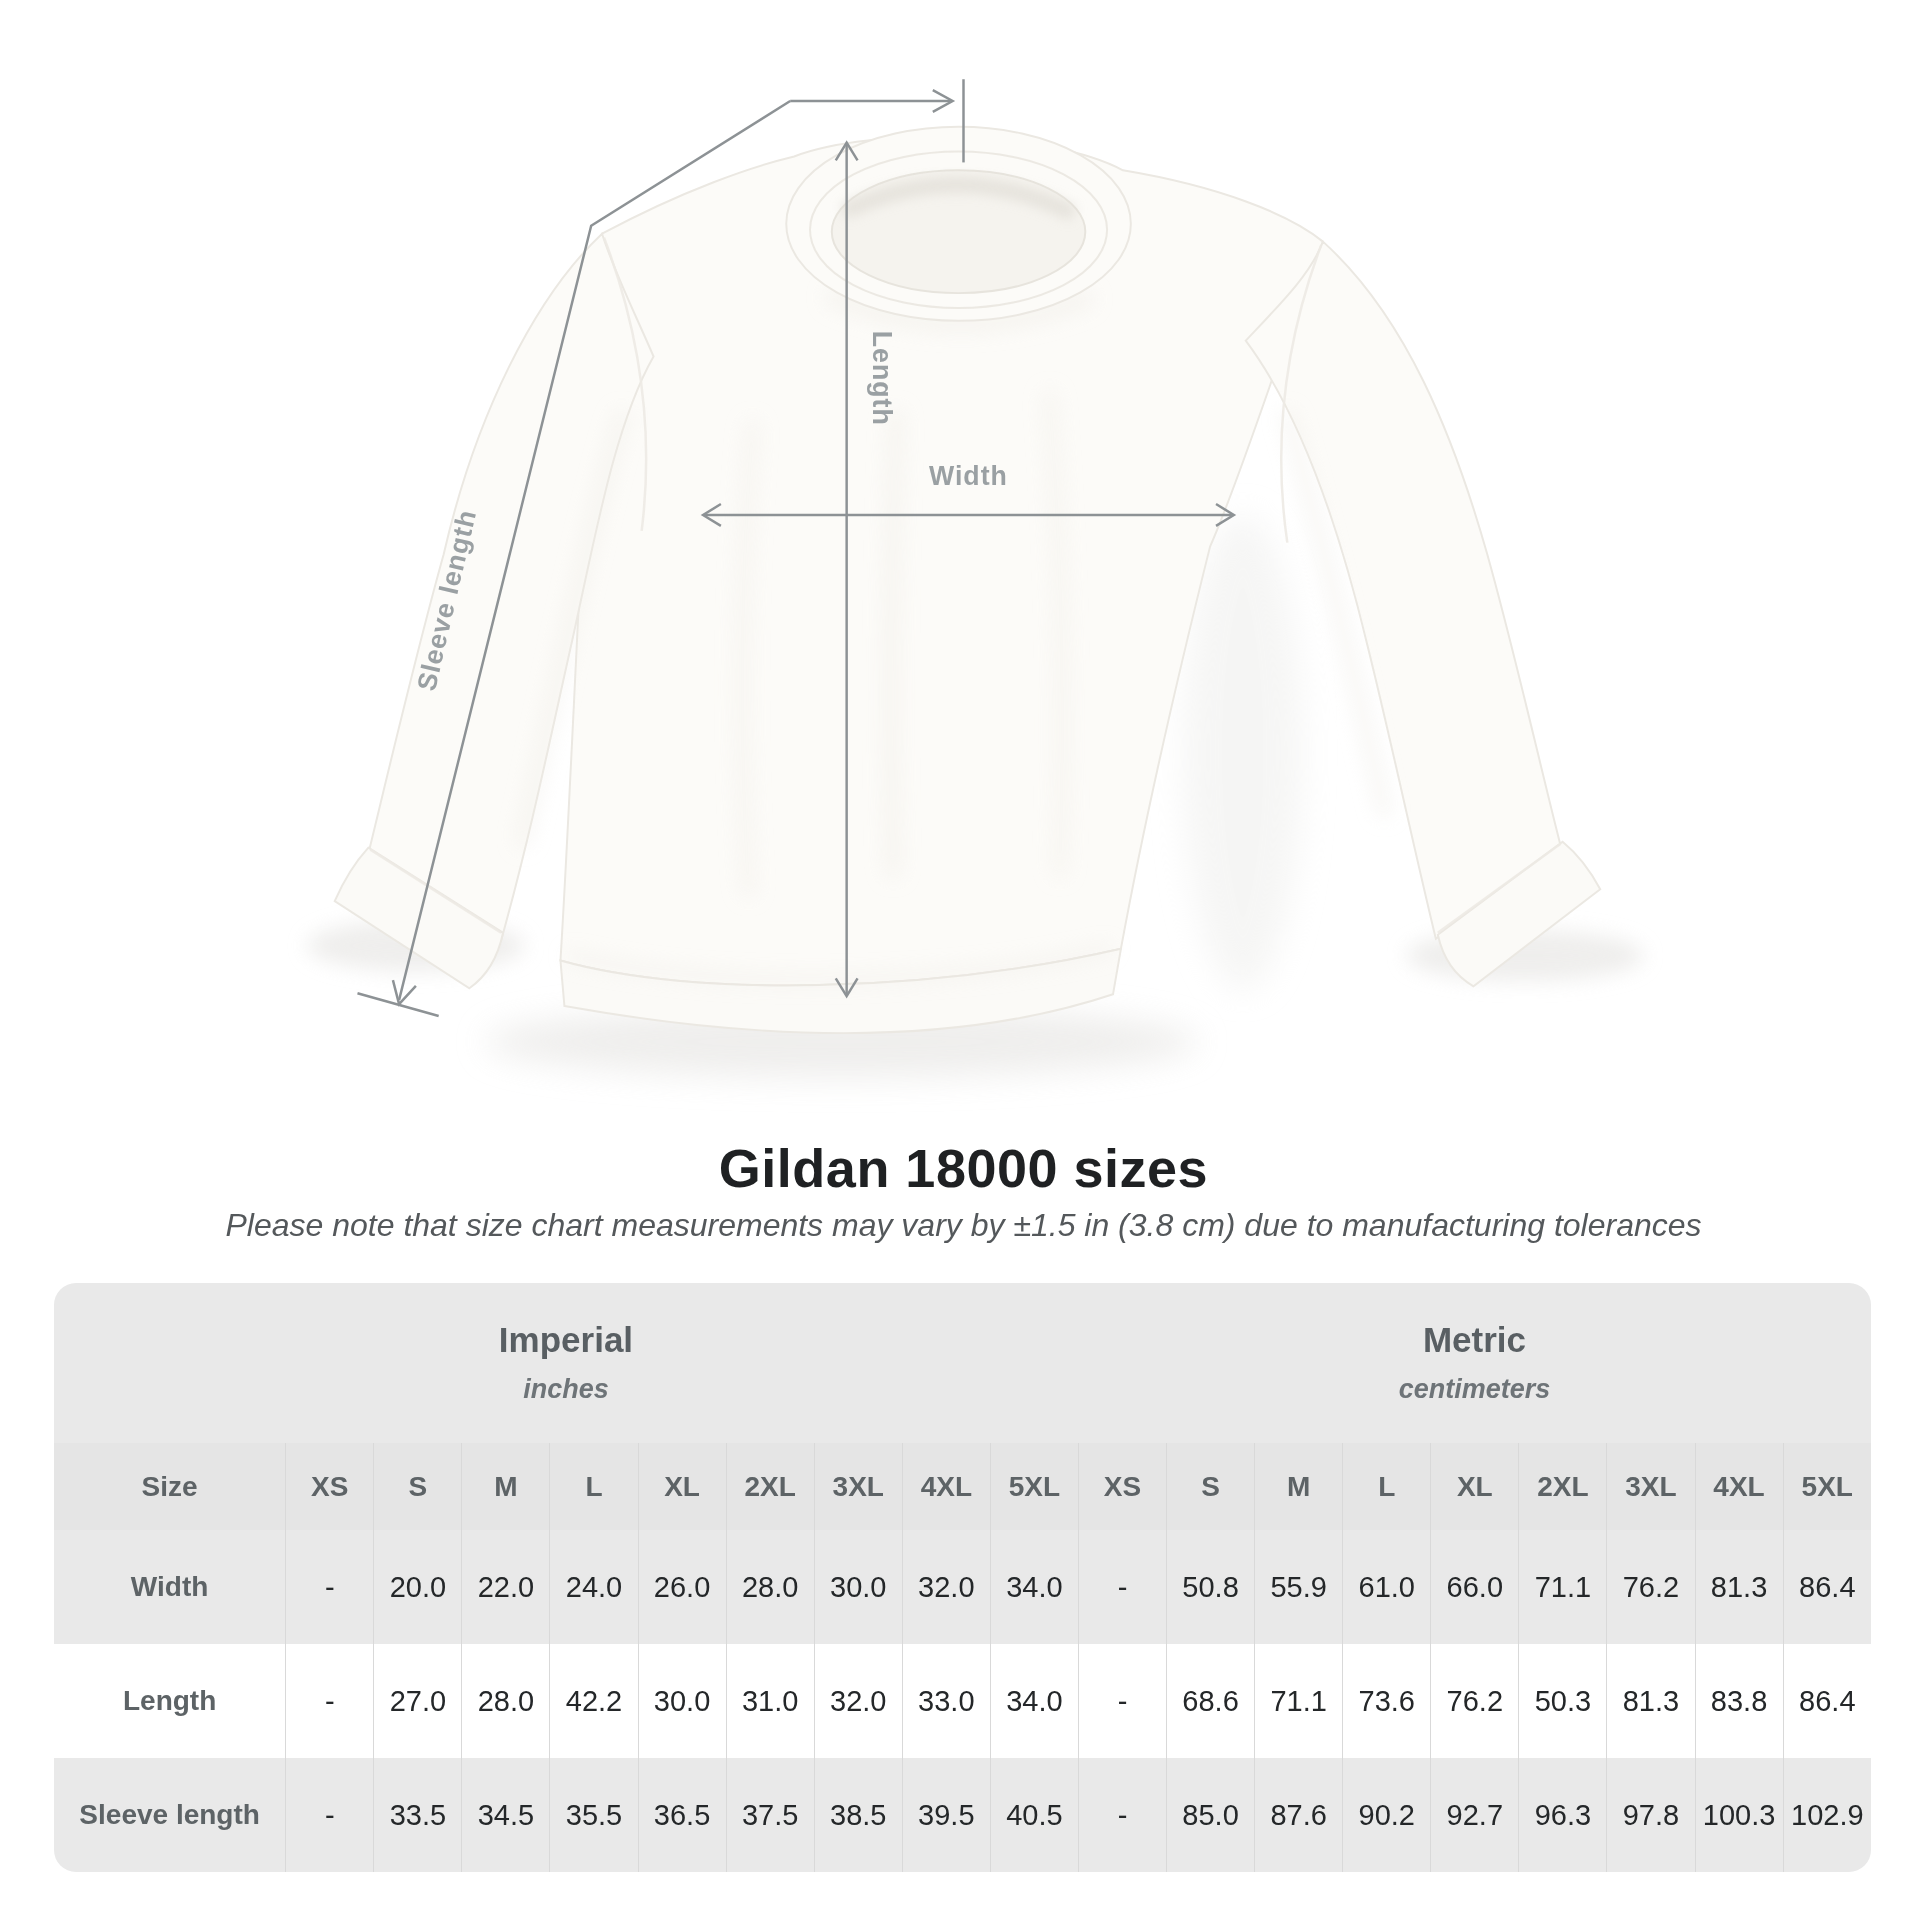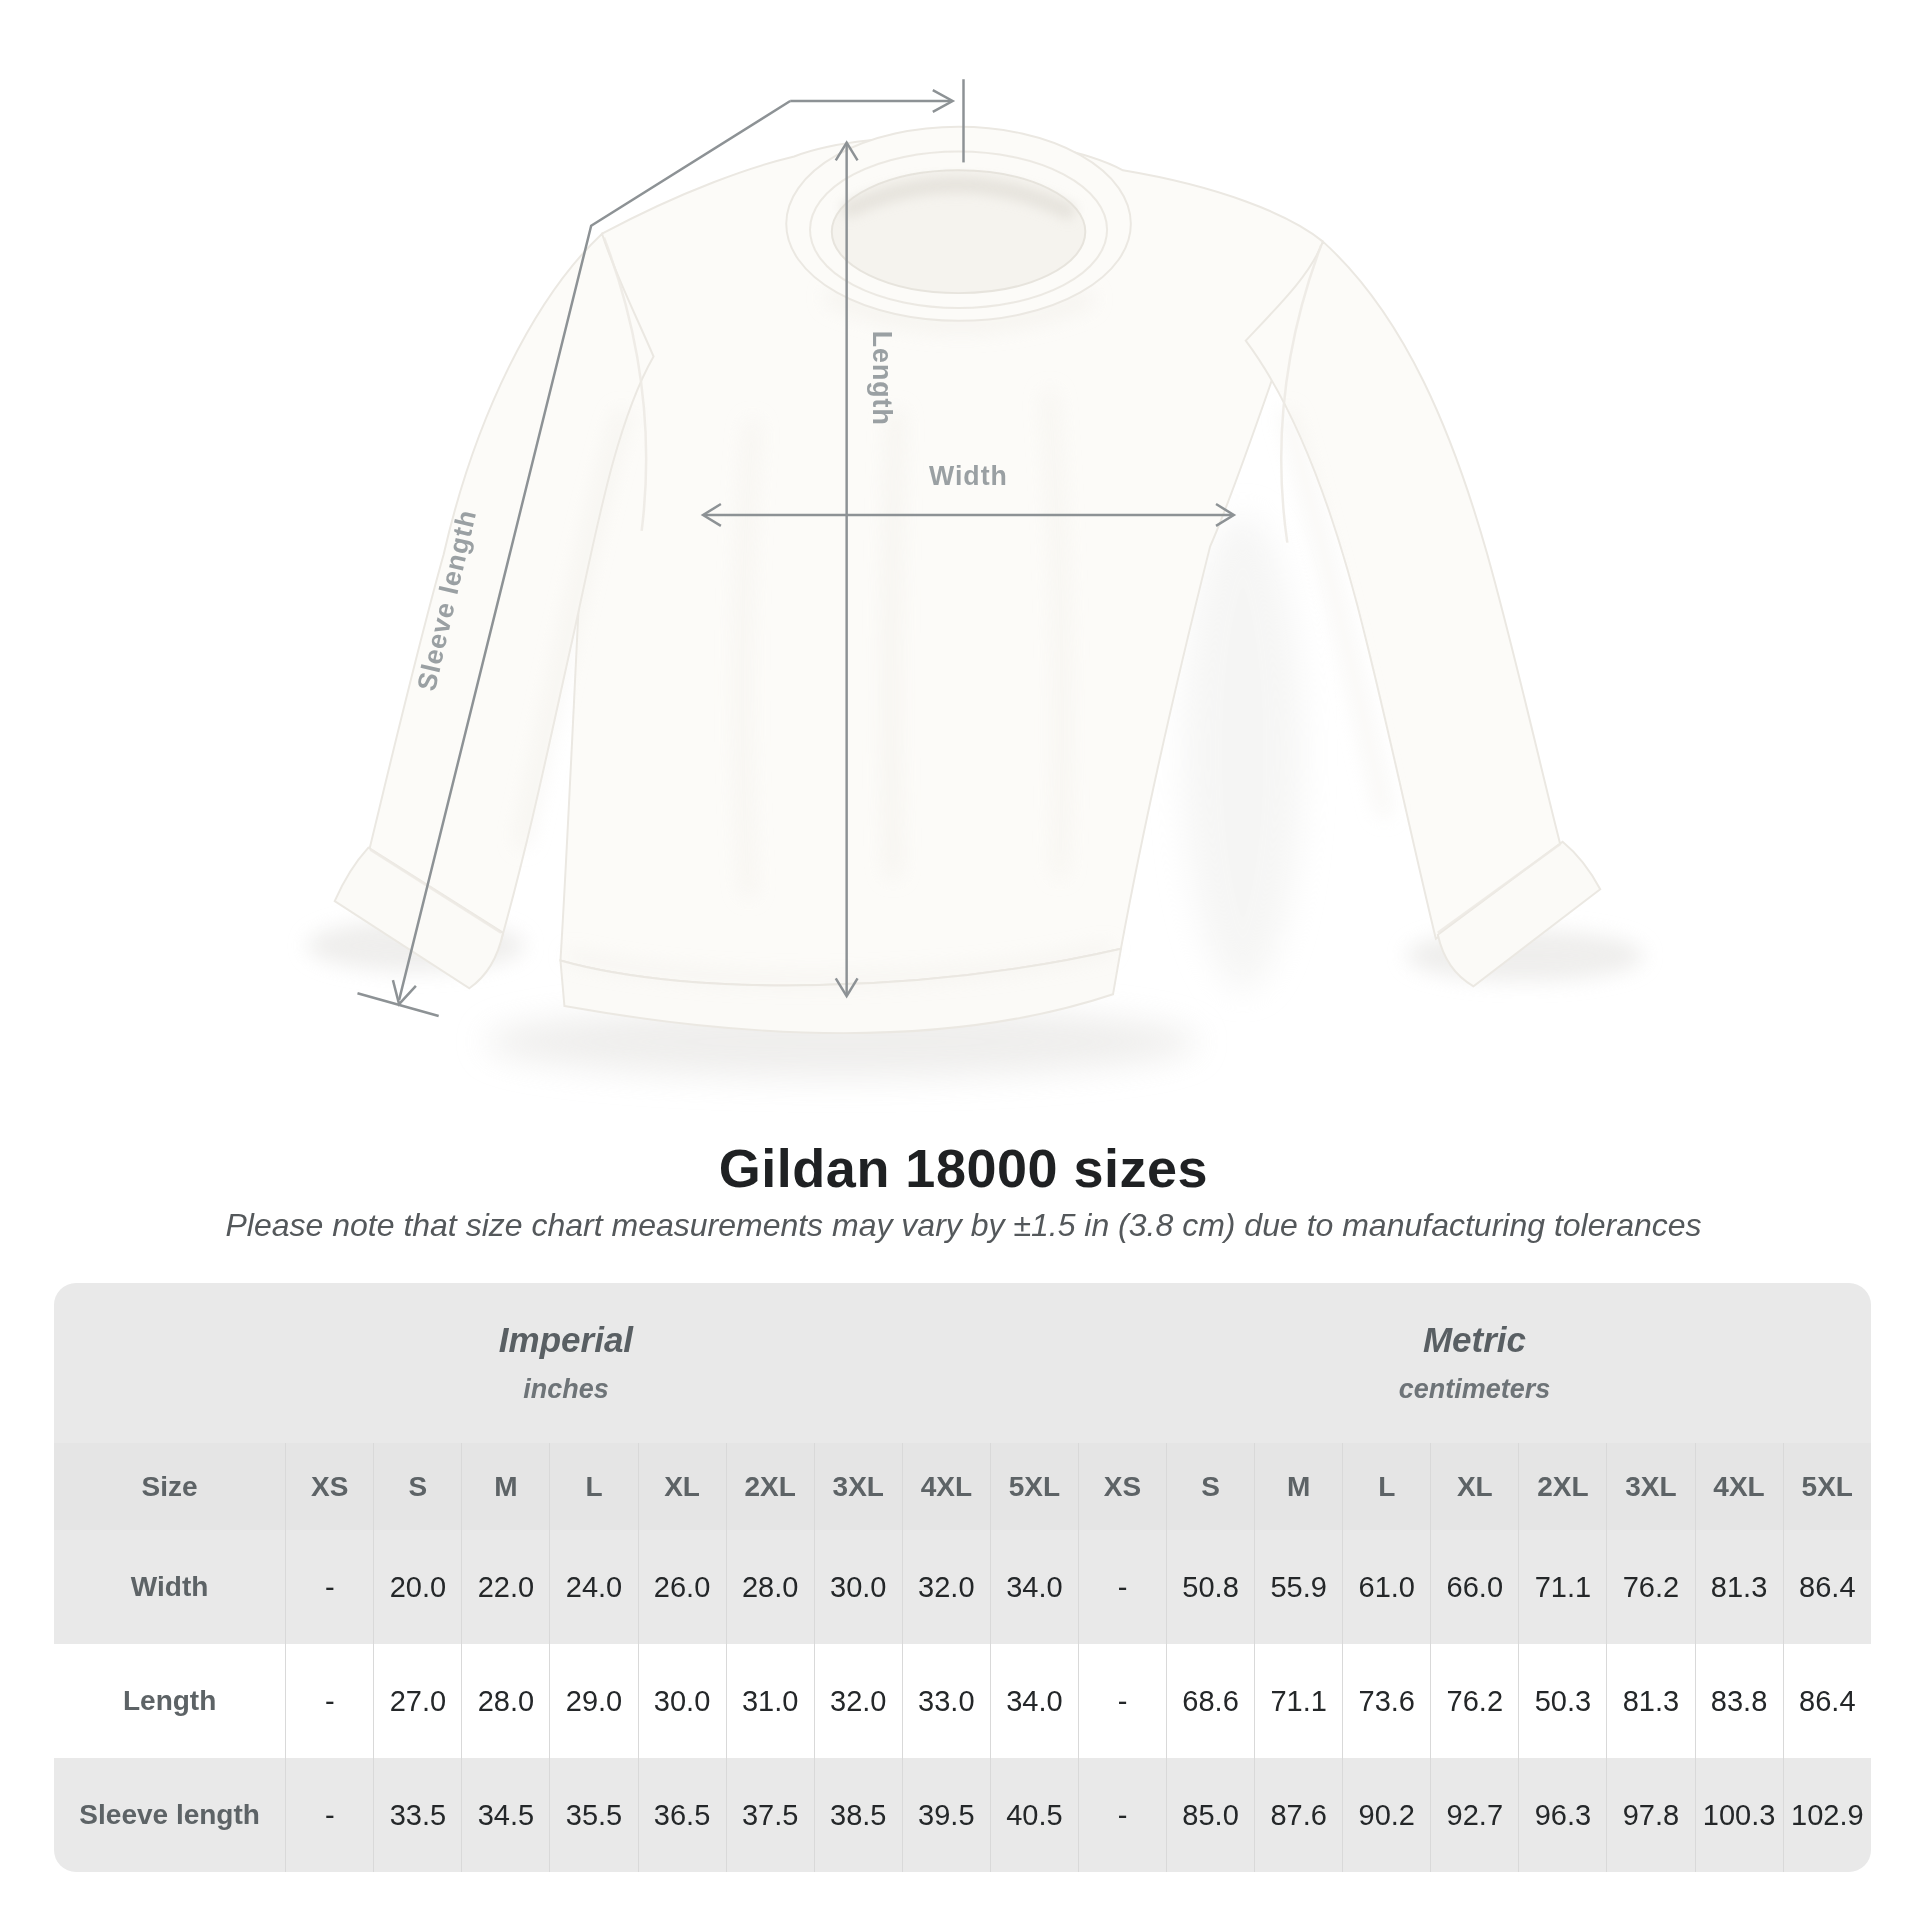--- a/index.html
+++ b/index.html
@@ -13,21 +13,21 @@
                   font-size:32px;font-style:italic;color:#54585b;}
 
   .size-table{position:absolute;left:54px;top:1283px;width:1817px;
               border-collapse:separate;border-spacing:0;table-layout:fixed;}
   .size-table col.c-size{width:231px;}
   .size-table col.c-val{width:88px;}
 
   tr.units th{height:160px;background:#e9e9e9;vertical-align:middle;padding:0;border:none;}
   tr.units th.first{border-radius:22px 0 0 0;}
   tr.units th.last{border-radius:0 22px 0 0;}
-  .unit-name{font-size:35px;font-weight:bold;font-style:italic;color:#595f63;line-height:1.1;}
+  .unit-name{font-size:35px;font-weight:bold;color:#595f63;line-height:1.1;}
   .unit-sub{font-size:27px;font-style:italic;color:#6e7478;margin-top:14px;}
 
   tr.sizes th{height:85px;background:#e5e5e5;font-size:28px;font-weight:bold;color:#5d6366;
               text-align:center;vertical-align:middle;}
   .size-table tbody th,.size-table tbody td{height:112px;text-align:center;vertical-align:middle;}
   .size-table tbody th.row-label{font-weight:bold;color:#5d6366;font-size:28px;}
   .size-table tbody td{color:#242729;font-size:29px;}
 
   .size-table tbody tr:nth-child(odd) th,.size-table tbody tr:nth-child(odd) td{background:#e9e9e9;}
   .size-table tbody tr:nth-child(even) th,.size-table tbody tr:nth-child(even) td{background:#ffffff;}
@@ -234,21 +234,21 @@
           <td>71.1</td>
           <td>76.2</td>
           <td>81.3</td>
           <td>86.4</td>
         </tr>
         <tr>
           <th class="row-label">Length</th>
           <td>-</td>
           <td>27.0</td>
           <td>28.0</td>
-          <td>29.0</td>
+          <td>42.2</td>
           <td>30.0</td>
           <td>31.0</td>
           <td>32.0</td>
           <td>33.0</td>
           <td>34.0</td>
           <td>-</td>
           <td>68.6</td>
           <td>71.1</td>
           <td>73.6</td>
           <td>76.2</td>

